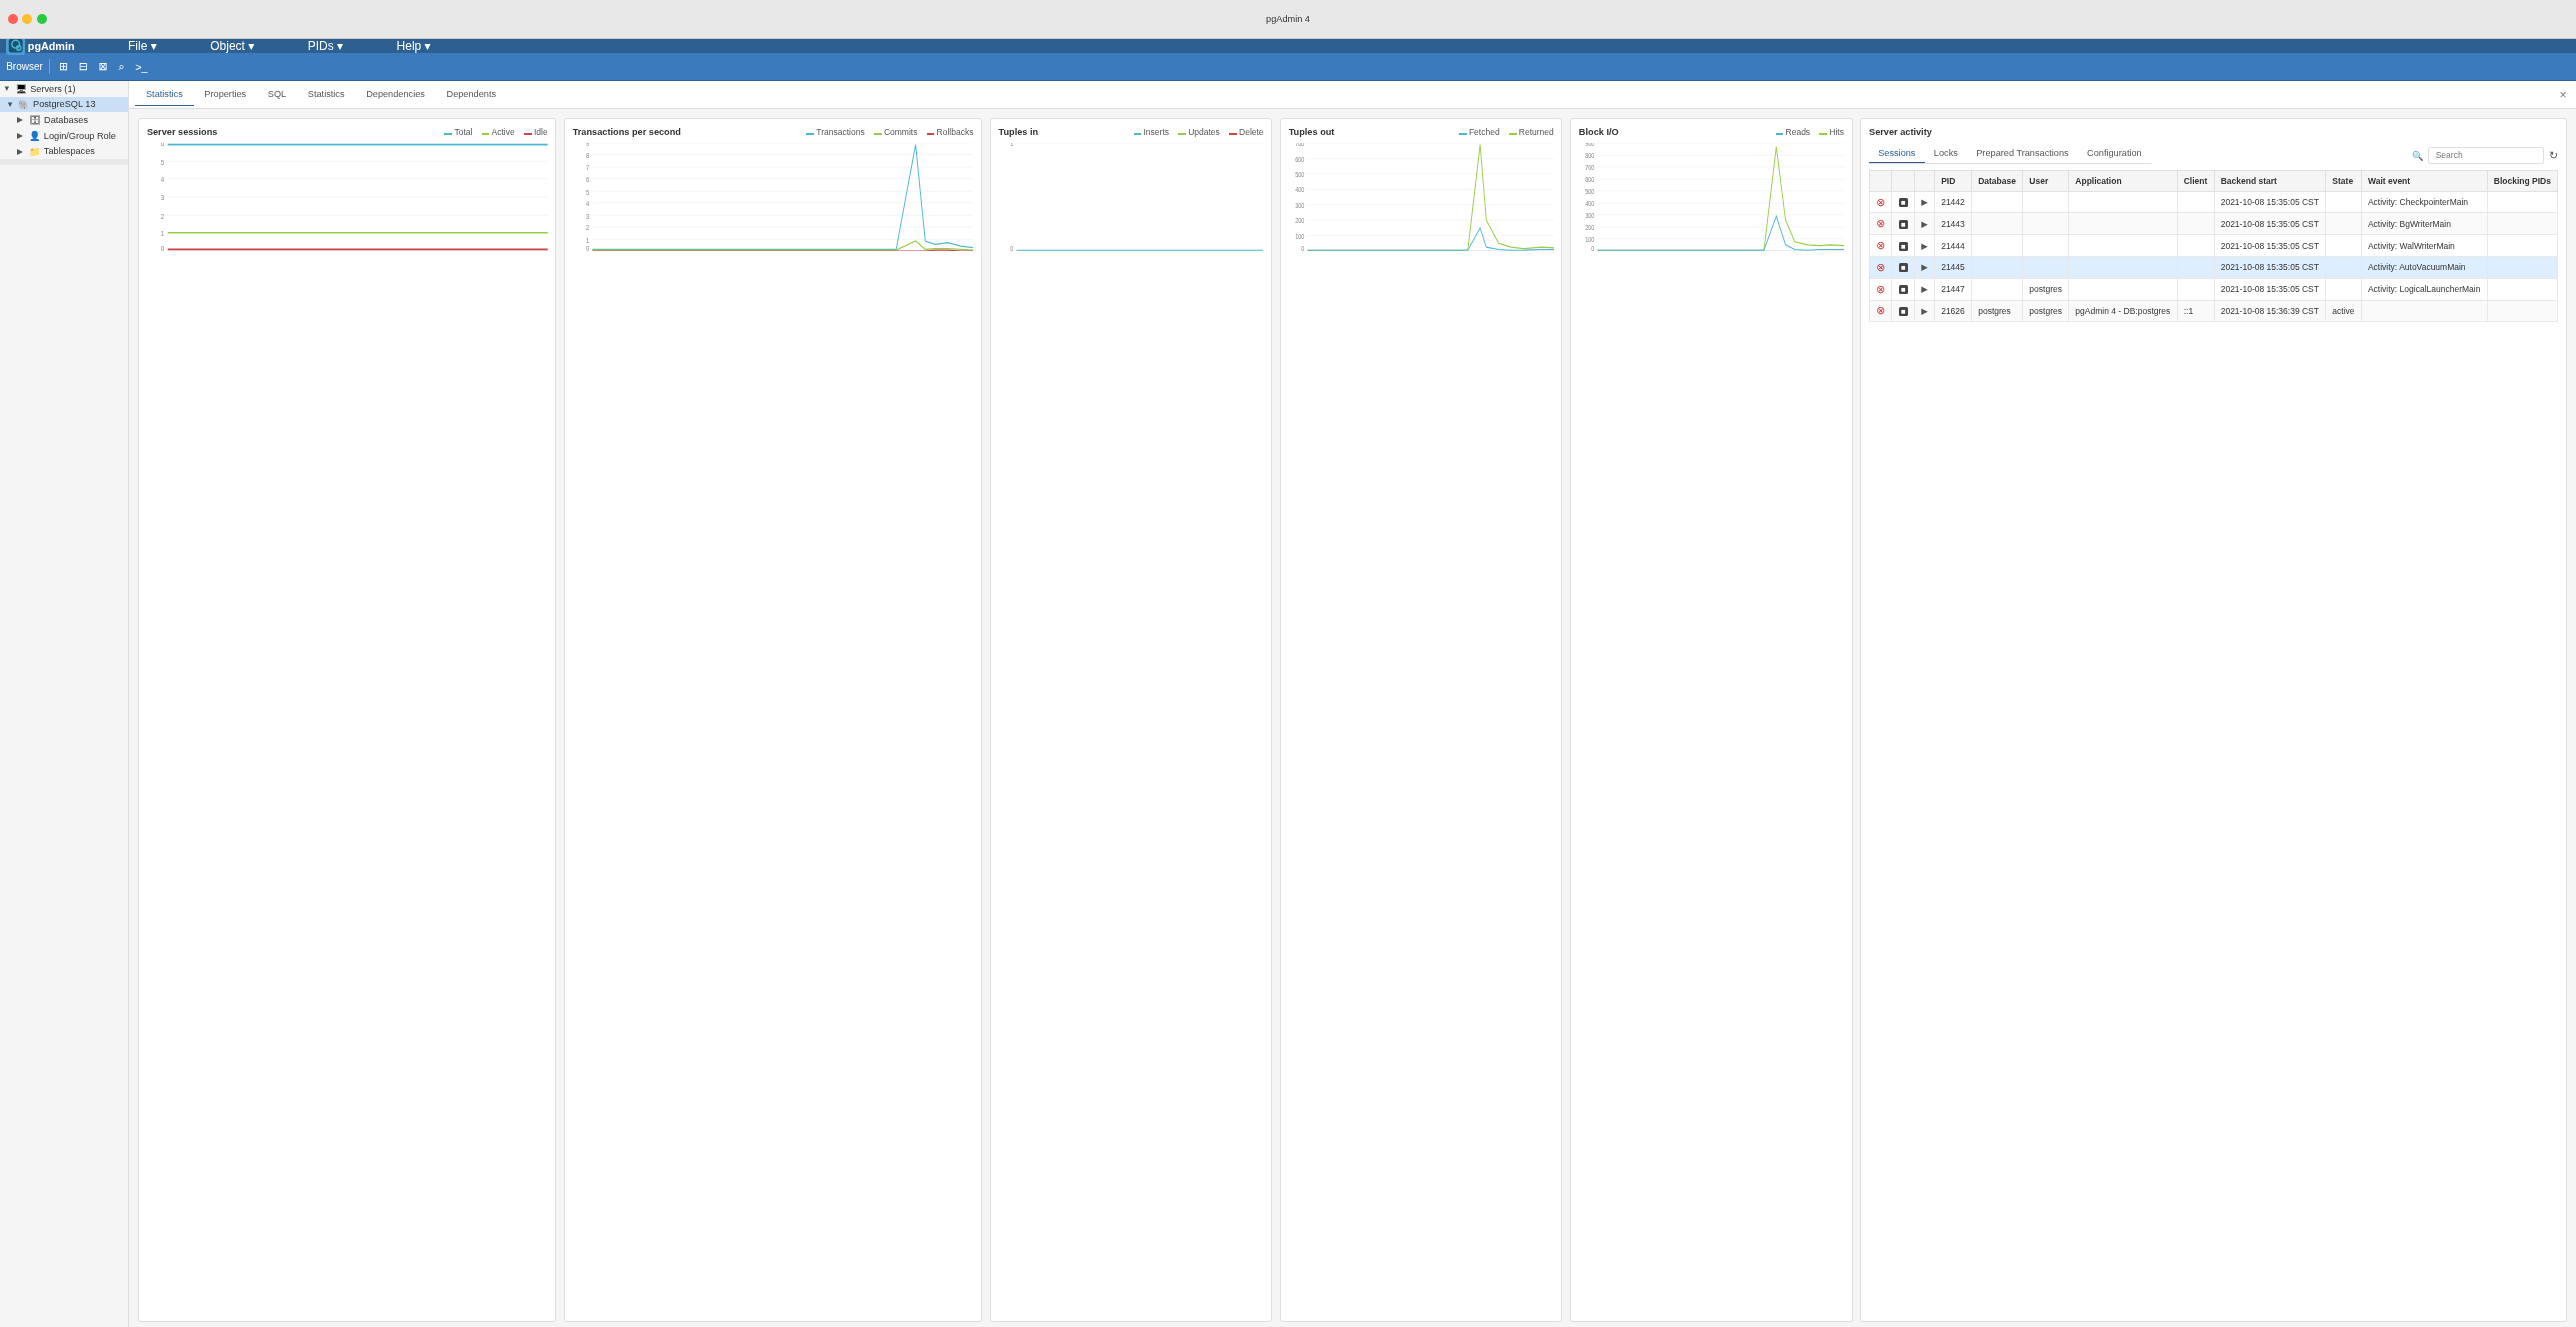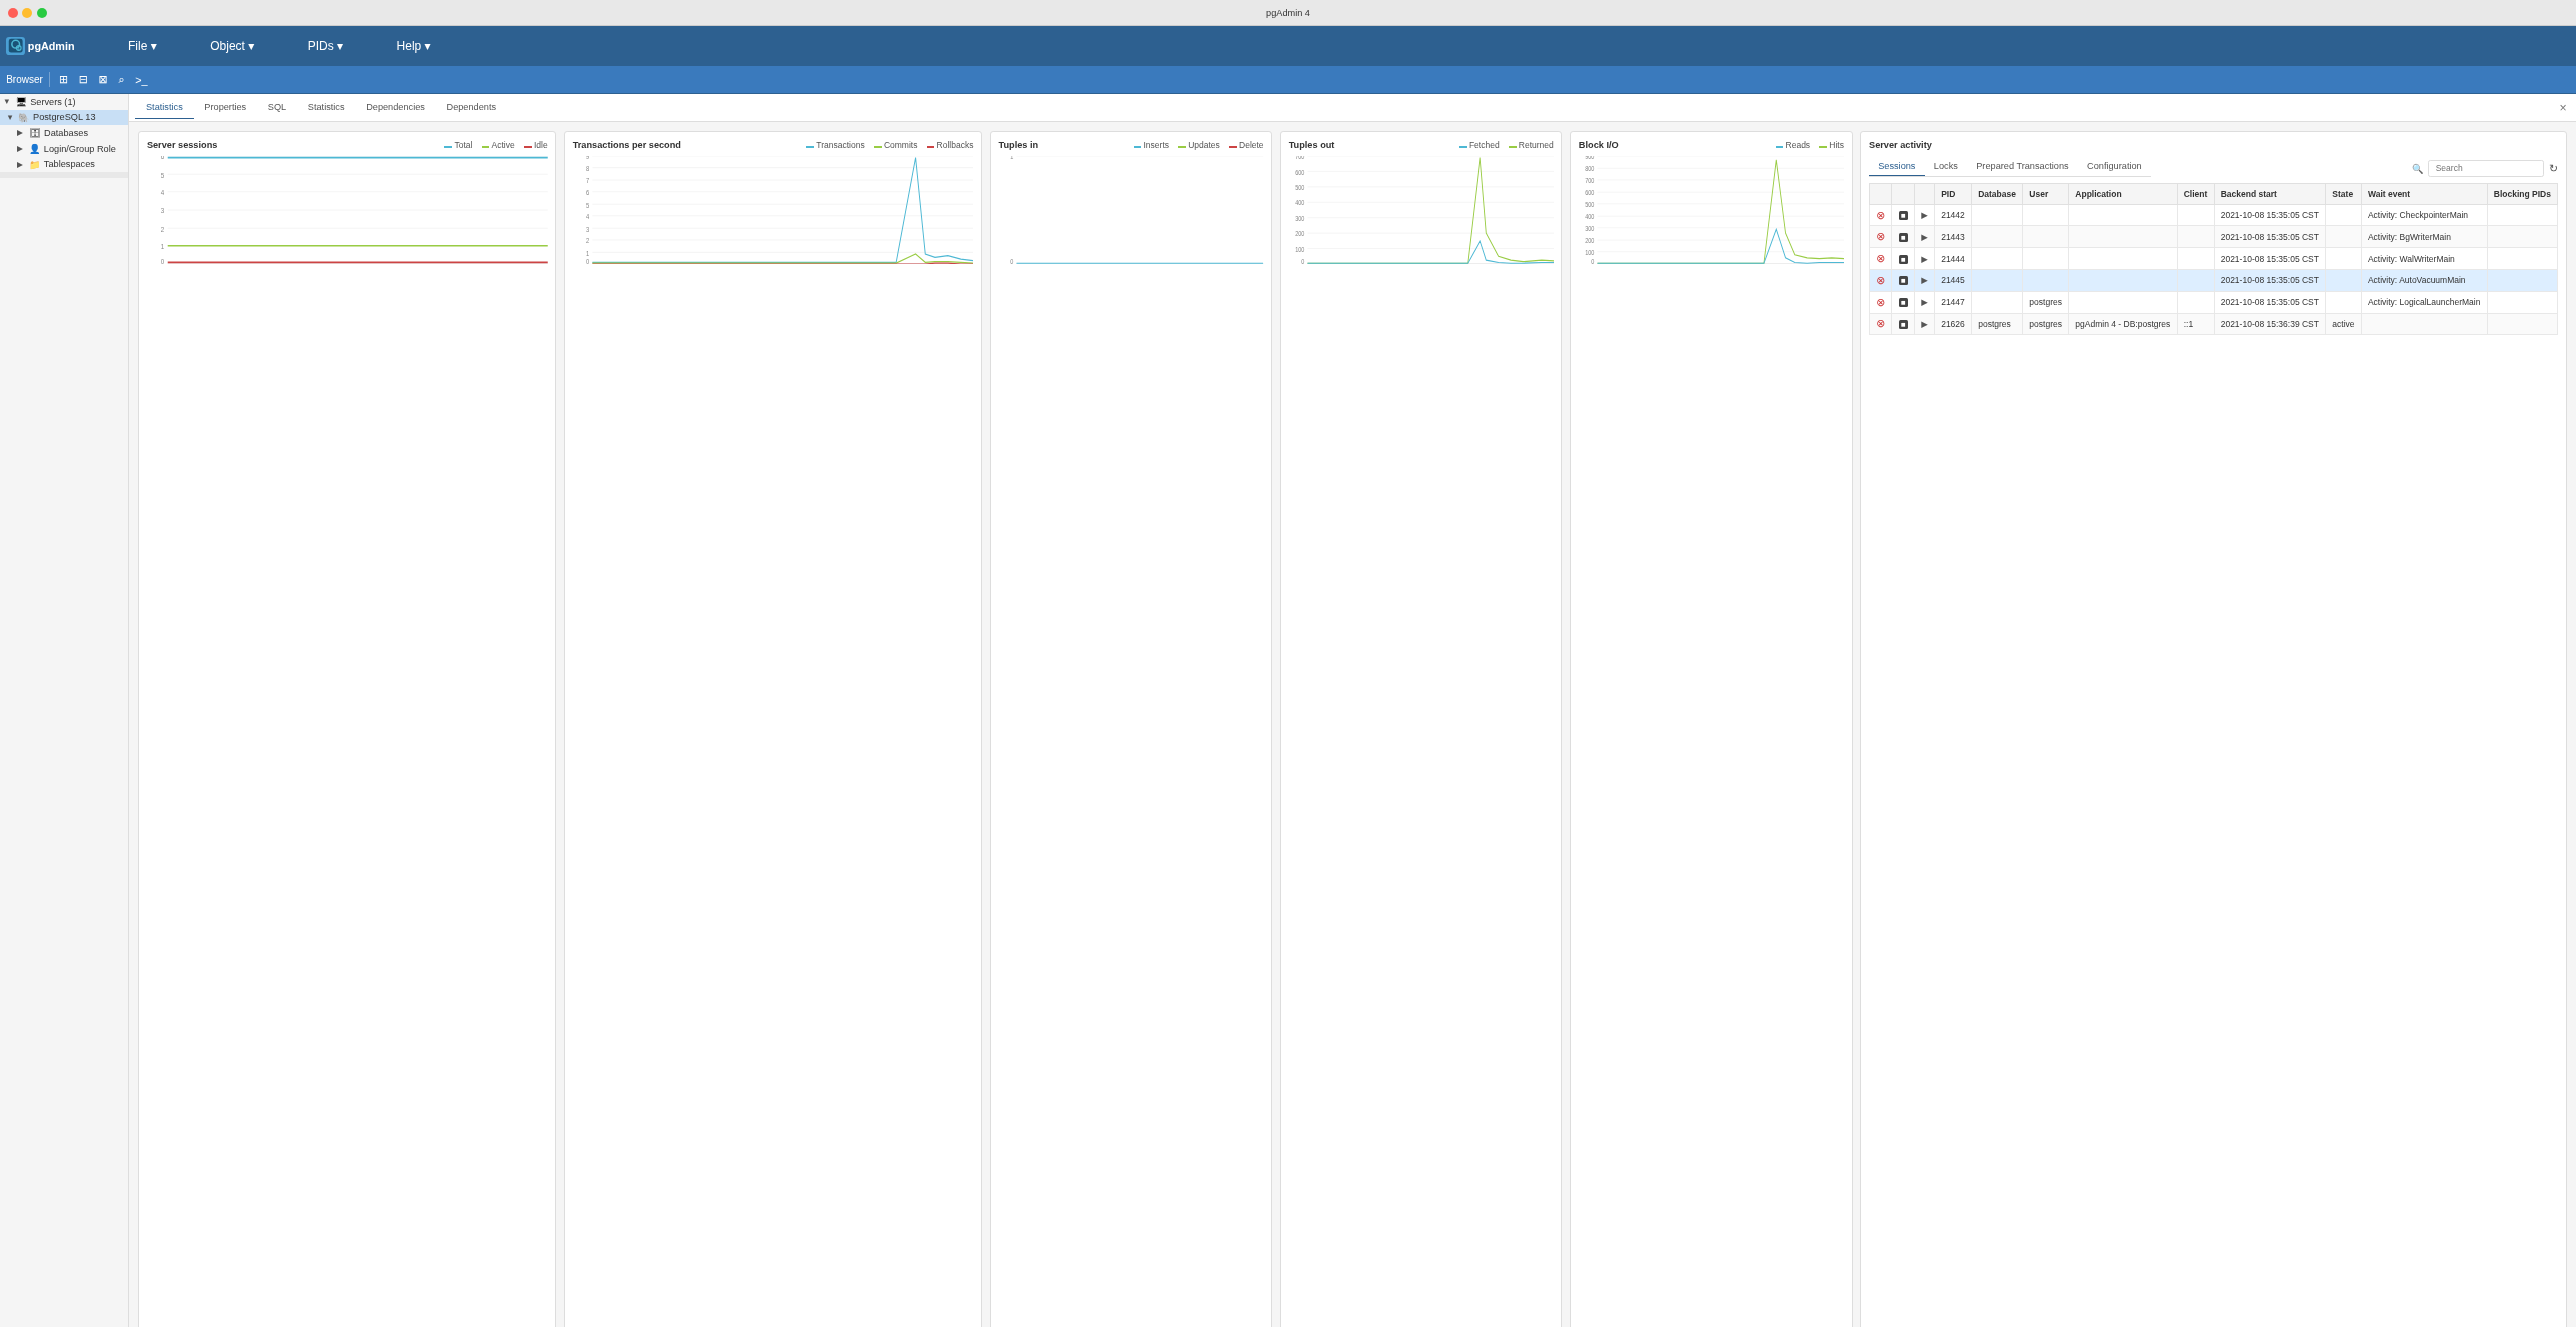--- a/index.html
+++ b/index.html
@@ -1,21 +1,21 @@
 <!DOCTYPE html>
 <html style="font-size:12.3px"><head>
   <meta charset="utf-8">
   <style>
     * { box-sizing: border-box; margin: 0; padding: 0; }
     body { font-family: -apple-system, BlinkMacSystemFont, 'Segoe UI', sans-serif; font-size: 9.2px; background: #f0f0f0; overflow: hidden; }
 
     
     .titlebar {
       background: #e8e8e8;
-      height: 26px;
+      height: 39px;
       display: flex;
       align-items: center;
       justify-content: center;
       font-size: 9.2px;
       color: #333;
       border-bottom: 0.8px solid #ccc;
       position: relative;
     }
     .titlebar-buttons {
       position: absolute;
@@ -30,21 +30,21 @@
       border: none;
       cursor: pointer;
     }
     .btn-close { background: #ff5f57; }
     .btn-minimize { background: #ffbd2e; }
     .btn-maximize { background: #28ca41; }
 
     
     .menubar {
       background: #2d6090;
-      height: 40px;
+      height: 14px;
       display: flex;
       align-items: center;
       padding: 0 6.2px;
       gap: 3.1px;
     }
     .logo {
       display: flex;
       align-items: center;
       gap: 3.1px;
       color: white;

